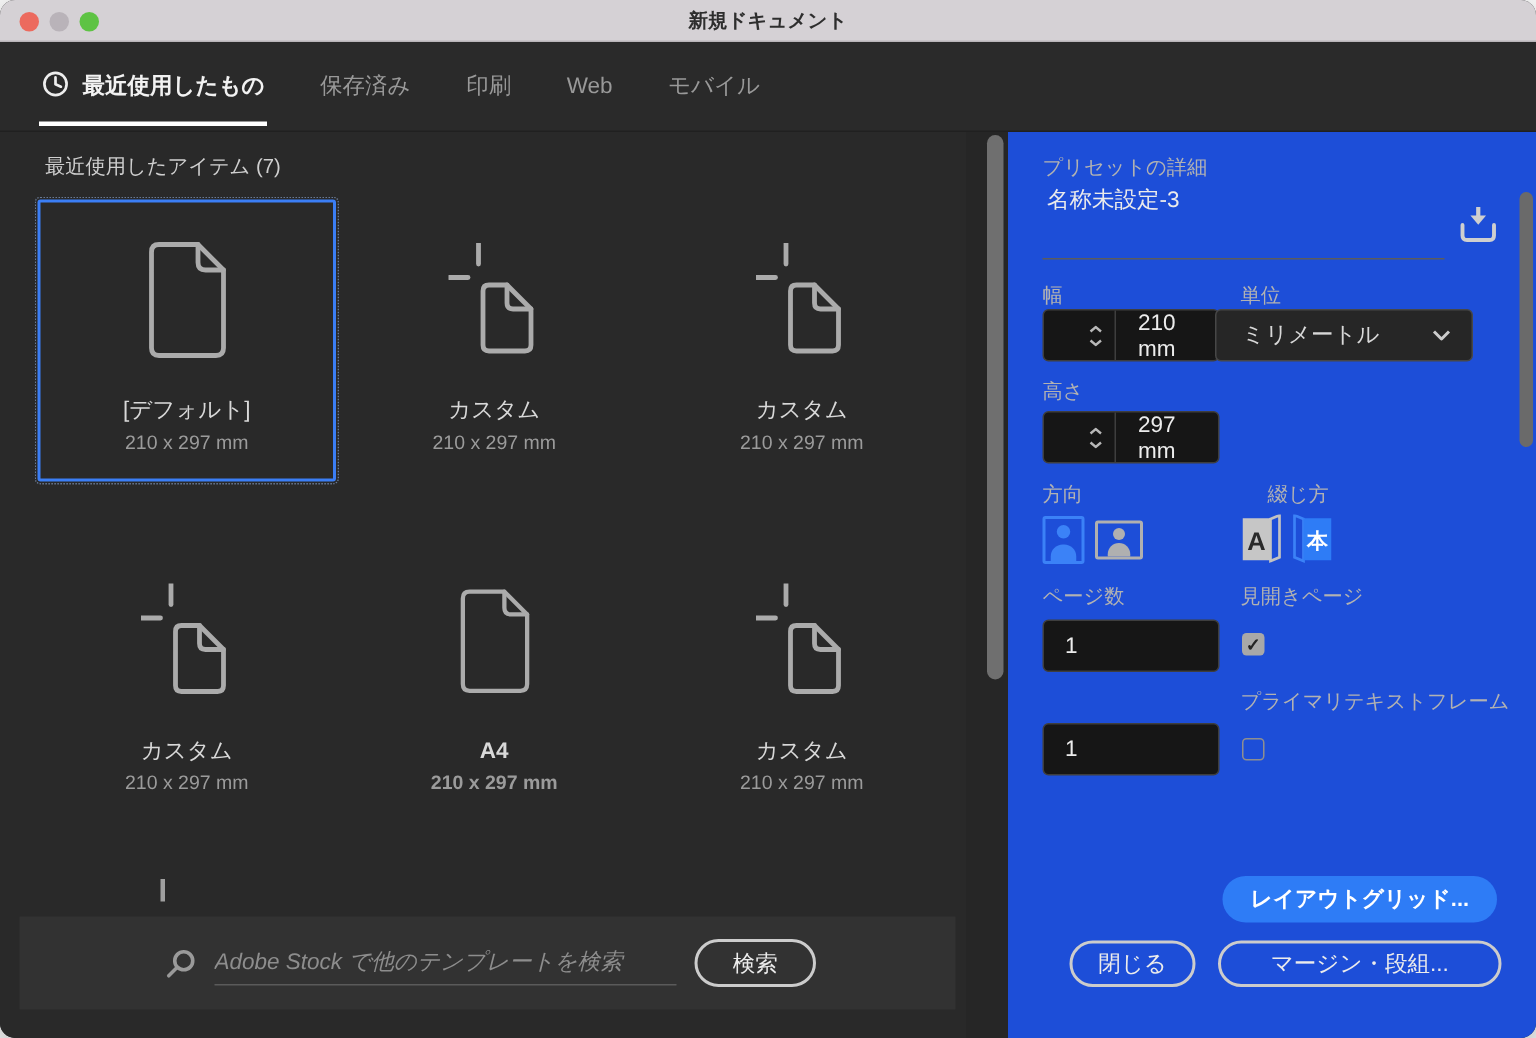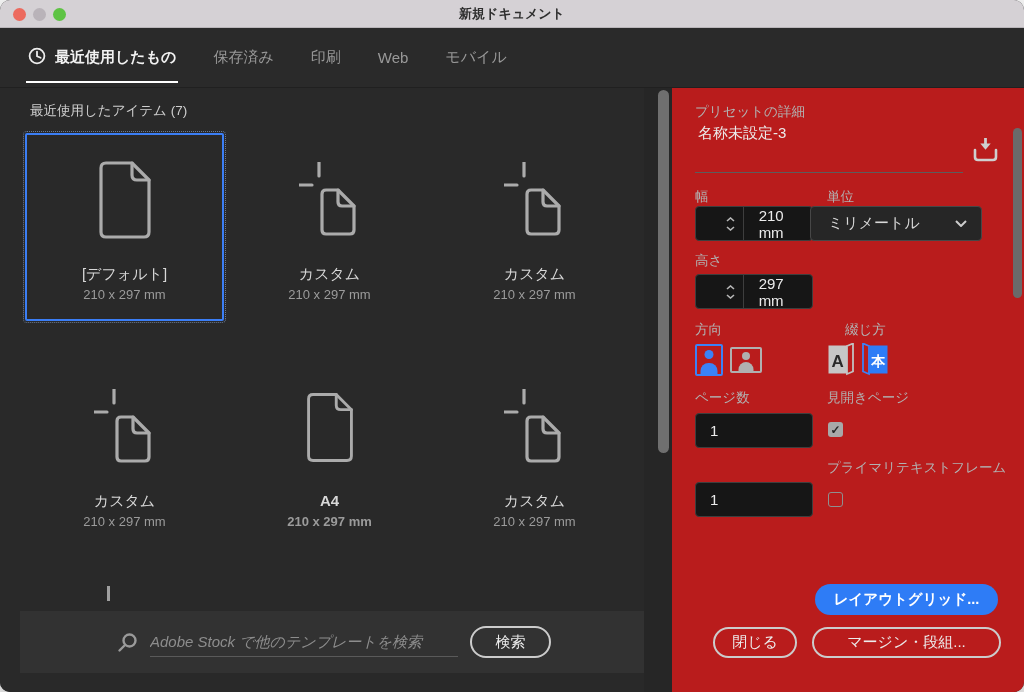--- a/index.html
+++ b/index.html
@@ -30,38 +30,38 @@
           align-items:center; border:2px solid transparent; border-radius:2px; }
   .tile.selected { border-color:#3b7ef5; outline:1px dotted rgba(160,190,240,.55); outline-offset:1px; }
   .tile .icon-zone { height:130px; display:flex; align-items:center; justify-content:center; }
   .tile .t-name { font-size:15px; color:#d8d8d8; line-height:18px; }
   .tile .t-size { font-size:13px; color:#9b9b9b; margin-top:4px; }
   .doc-stroke { stroke:#ababab; stroke-width:3.2; fill:none; stroke-linejoin:round; stroke-linecap:round; }
 
   .seventh-tick { position:absolute; left:107px; top:498px; width:2.5px; height:15px; background:#9f9f9f; }
 
   
-  .search-bar { position:absolute; left:20px; top:523px; width:624px; height:62px; background:#323232;
+  .search-bar { position:absolute; left:13px; top:523px; width:624px; height:62px; background:#323232;
                 display:flex; align-items:center; }
   .search-icon-wrap { position:absolute; left:96px; top:21px; }
   .search-input { position:absolute; left:130px; top:16px; width:308px; height:30px; background:transparent;
                   border:none; border-bottom:1px solid #5a5a5a; outline:none; color:#bdbdbd;
                   font-size:15px; font-style:italic; font-family:"Liberation Sans", sans-serif; }
   .search-input::placeholder { color:#8d8d8d; }
   .btn-outline { border:2px solid #cccccc; color:#ececec; background:transparent; border-radius:16.5px;
                  font-size:15px; font-weight:normal; display:flex; align-items:center; justify-content:center;
                  font-family:"Liberation Sans", sans-serif; cursor:default; }
   .search-btn { position:absolute; left:450px; top:15px; width:81px; height:32px; }
 
   
   .gutter { position:absolute; left:644px; top:88px; width:28px; bottom:0; background:#262626; }
   .scroll-thumb-left { position:absolute; left:14px; top:2px; width:11px; height:363px; border-radius:5.5px; background:#6f6f6f; }
 
   
-  .panel { position:absolute; left:672px; top:88px; right:0; bottom:0; background:#b91c1c; }
+  .panel { position:absolute; left:672px; top:88px; right:0; bottom:0; background:#1d4ed8; }
   .p-label { position:absolute; font-size:13.5px; color:#b2b2b2; white-space:nowrap; }
   .preset-name { position:absolute; left:26px; top:36px; font-size:15px; color:#ebebeb; }
   .name-underline { position:absolute; left:23px; top:84px; width:268px; height:1px; background:#5c5c5c; }
   .save-icon-wrap { position:absolute; left:299px; top:47px; }
 
   .num-field { position:absolute; width:118px; height:35px; background:#161616; border:1px solid #3e3e3e;
                border-radius:4px; display:flex; align-items:center;padding-left:22px; }
   .stepper { width:26px; align-self:stretch; border-right:1px solid #3e3e3e; display:flex; flex-direction:column;
              align-items:center; justify-content:center; gap:4px; }
   .num-value { padding-left:15px; color:#ececec; font-size:15px; }

